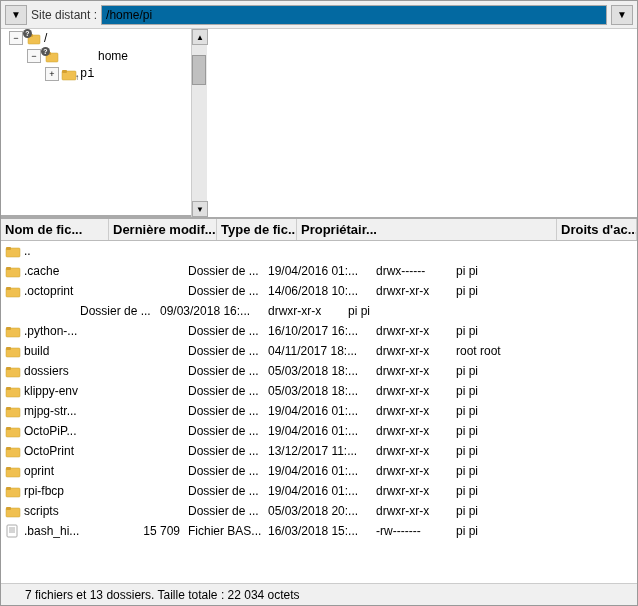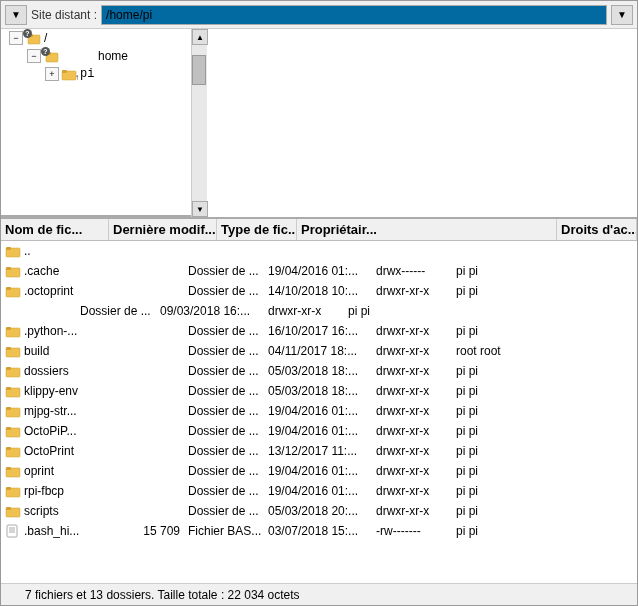--- a/index.html
+++ b/index.html
@@ -346,21 +346,21 @@
     </span>
       <span>.octoprint</span>
     </div>
     <div class="file-cell file-cell-size">
       <span></span>
     </div>
     <div class="file-cell file-cell-type">
       <span>Dossier de ...</span>
     </div>
     <div class="file-cell file-cell-date">
-      <span>14/10/2018 10:...</span>
+      <span>14/06/2018 10:...</span>
     </div>
     <div class="file-cell file-cell-rights">
       <span>drwxr-xr-x</span>
     </div>
     <div class="file-cell file-cell-owner">
       <span>pi pi</span>
     </div>
   </div>
         <div class="file-row">
     <div class="file-cell file-cell-size">
@@ -651,21 +651,21 @@
     </span>
       <span>.bash_hi...</span>
     </div>
     <div class="file-cell file-cell-size">
       <span>15 709</span>
     </div>
     <div class="file-cell file-cell-type">
       <span>Fichier BAS...</span>
     </div>
     <div class="file-cell file-cell-date">
-      <span>03/07/2018 15:...</span>
+      <span>16/03/2018 15:...</span>
     </div>
     <div class="file-cell file-cell-rights">
       <span>-rw-------</span>
     </div>
     <div class="file-cell file-cell-owner">
       <span>pi pi</span>
     </div>
   </div>
       </div>
 

